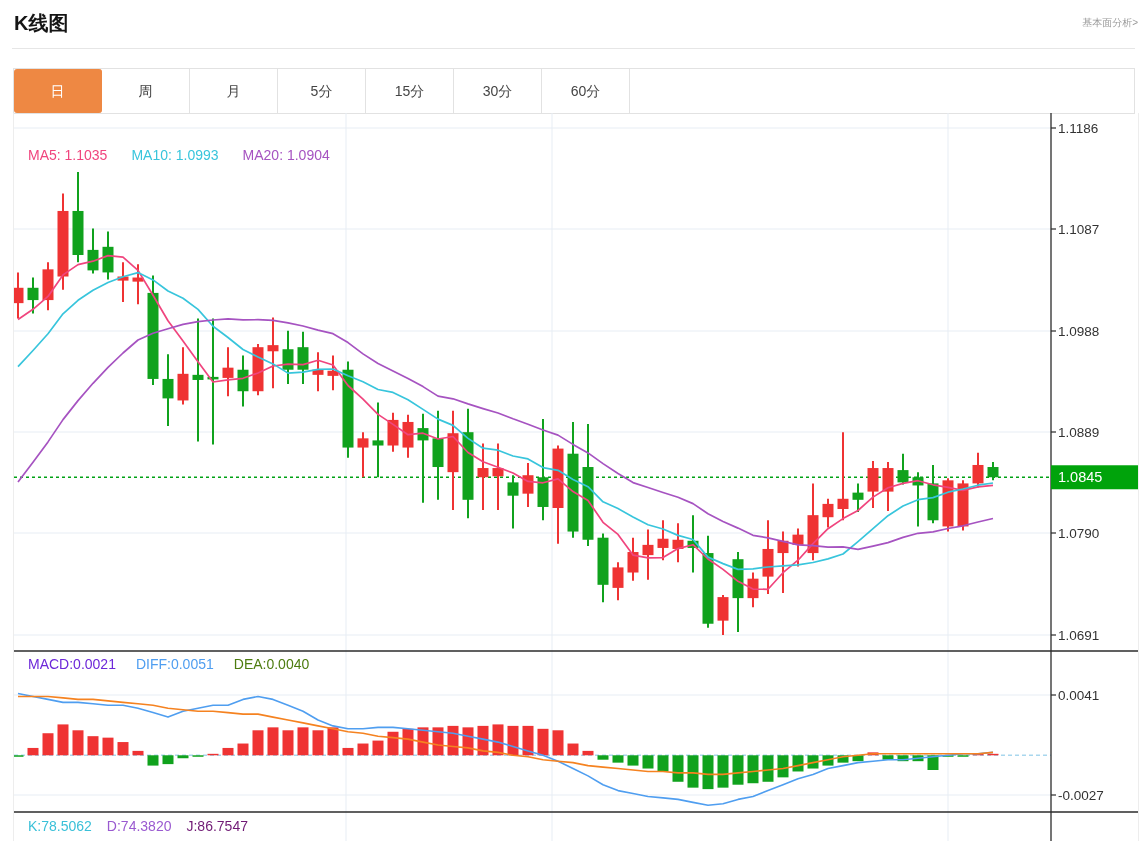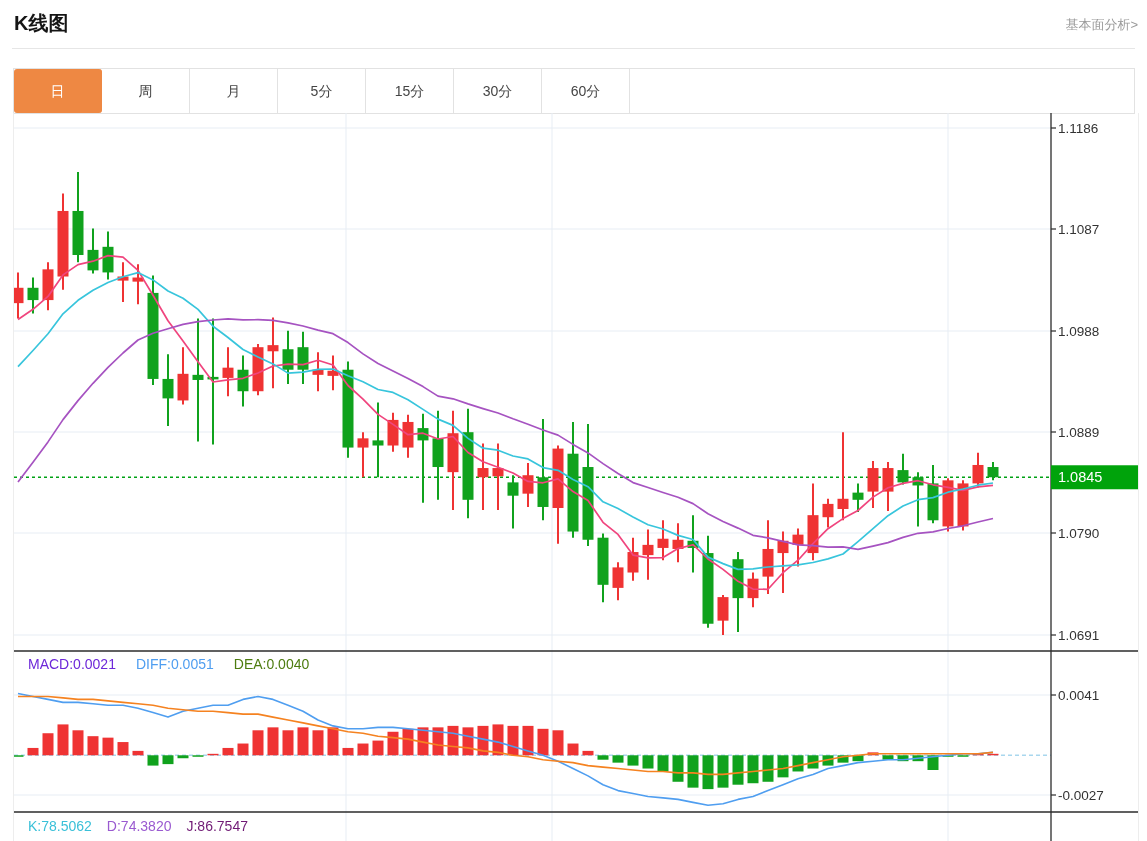--- a/index.html
+++ b/index.html
@@ -1,19 +1,19 @@
 <!DOCTYPE html>
 <html><head>
 <meta charset="utf-8">
 <style>
   html,body{margin:0;padding:0;background:#fff;}
   #app{position:relative;width:1147px;height:841px;background:#fff;overflow:hidden;
        font-family:"Liberation Sans","DejaVu Sans",sans-serif;}
   #page-title{position:absolute;left:14px;top:10px;font-size:20px;font-weight:bold;color:#151515;}
-  #fa-link{position:absolute;right:9px;top:16px;font-size:13px;color:#9a9a9a;cursor:pointer;text-decoration:none;text-align:right;}
+  #fa-link{position:absolute;right:9px;top:16px;font-size:10px;color:#9a9a9a;cursor:pointer;text-decoration:none;text-align:right;}
   #top-divider{position:absolute;left:12px;top:48px;width:1123px;height:0;border-top:1px solid #e6e6e6;}
   #tab-bar{position:absolute;left:13px;top:68px;width:1120px;height:44px;display:flex;
            border:1px solid #e2e2e2;box-sizing:content-box;background:#fff;}
   .tab{width:88px;height:44px;line-height:44px;text-align:center;font-size:14px;color:#444;
        border-right:1px solid #e2e2e2;cursor:pointer;box-sizing:border-box;background:#fff;}
   .tab.active{background:#ee8843;color:#fff;border-radius:3px;border-right-color:#ee8843;}
   .tab-filler{flex:1;background:#fff;}
   #chart-area{position:absolute;left:13px;top:113px;width:1124px;height:728px;
               border-left:1px solid #ededed;border-right:1px solid #ededed;box-sizing:content-box;}
   #chart-svg{position:absolute;left:0;top:0;}
@@ -281,20 +281,25 @@
         <text x="1044" y="526.5" fill="#333333" font-size="13.5">1.0691</text>
         <line x1="1037" y1="582" x2="1042" y2="582" stroke="#2b2b2b" stroke-width="1.2"></line>
         <text x="1044" y="586.5" fill="#333333" font-size="13.5">0.0041</text>
         <line x1="1037" y1="682" x2="1042" y2="682" stroke="#2b2b2b" stroke-width="1.2"></line>
         <text x="1044" y="686.5" fill="#333333" font-size="13.5">-0.0027</text>
         <rect x="1037" y="352.26666666666614" width="90" height="24" fill="#00a30b"></rect>
         <text x="1044" y="369.26666666666614" fill="#ffffff" font-size="14.5">1.0845</text>
       </svg>
 
 
+    <div class="legend-row" id="legend-ma">
+      <span class="ma5">MA5: 1.1035</span>
+      <span class="ma10">MA10: 1.0993</span>
+      <span class="ma20">MA20: 1.0904</span>
+    </div>
 
     <div class="legend-row" id="legend-macd">
       <span class="macd">MACD:0.0021</span>
       <span class="diff">DIFF:0.0051</span>
       <span class="dea">DEA:0.0040</span>
     </div>
 
     <div class="legend-row" id="legend-kdj">
       <span class="k">K:78.5062</span>
       <span class="d">D:74.3820</span>

